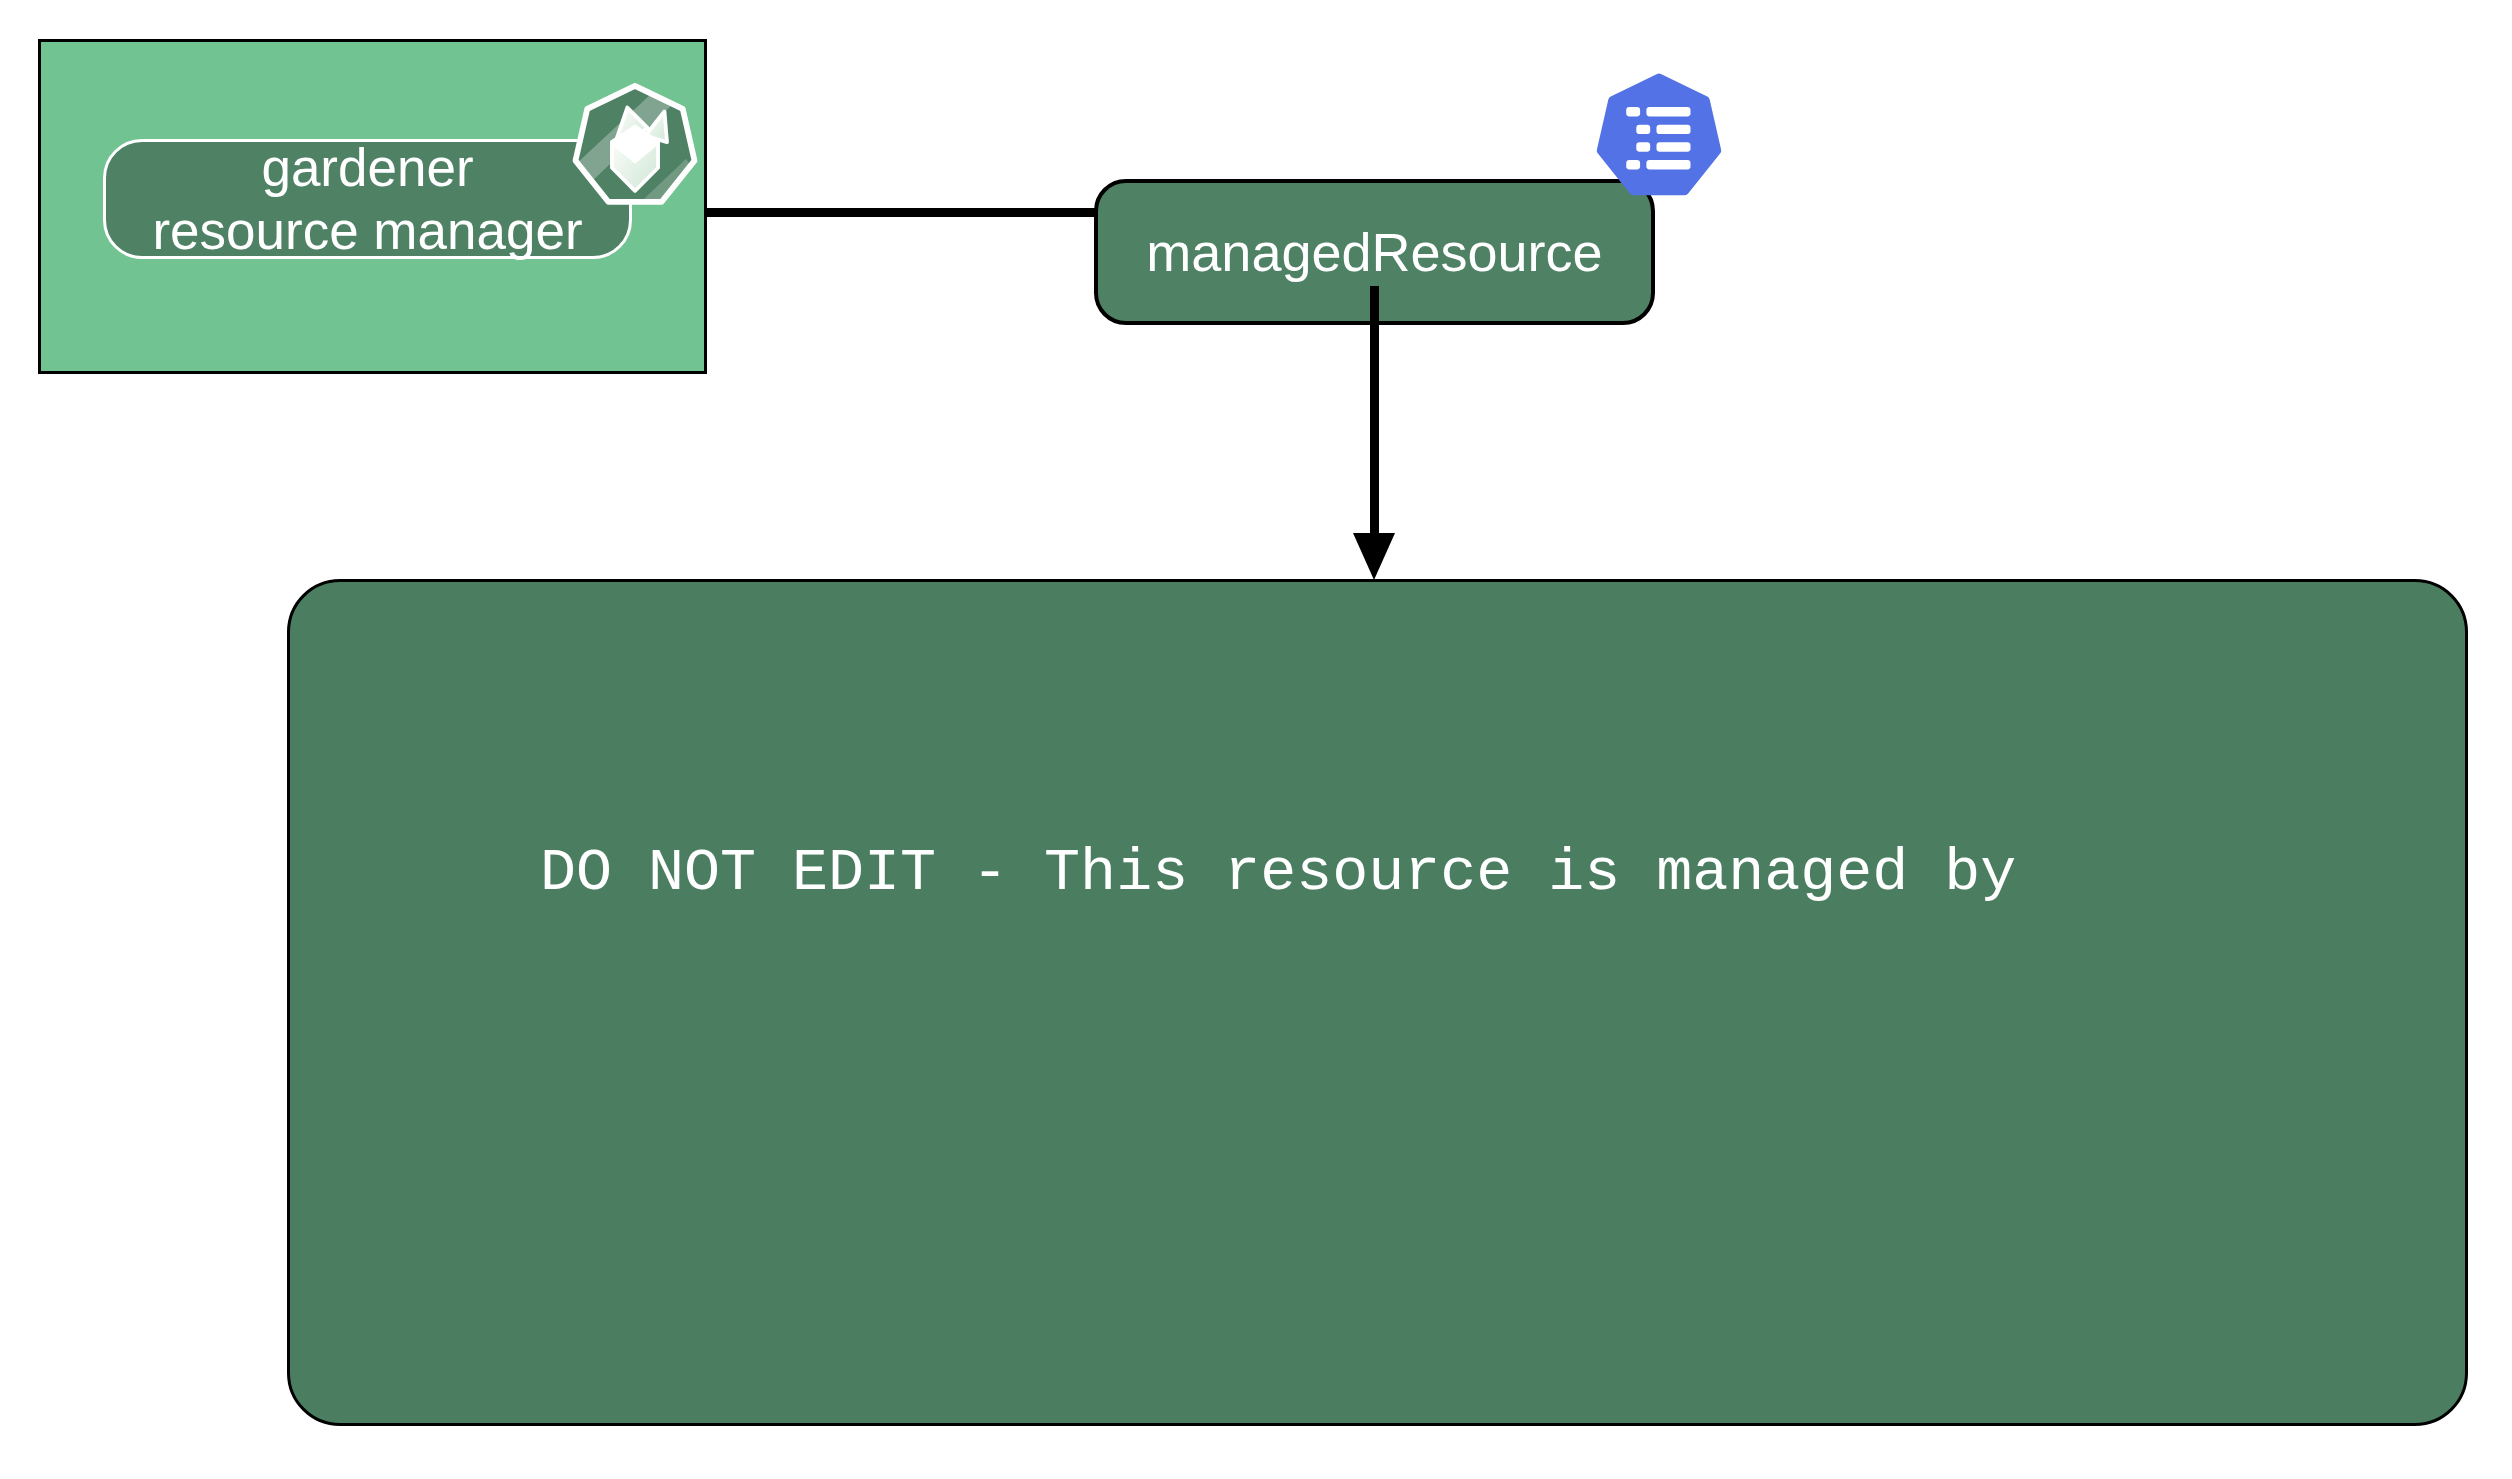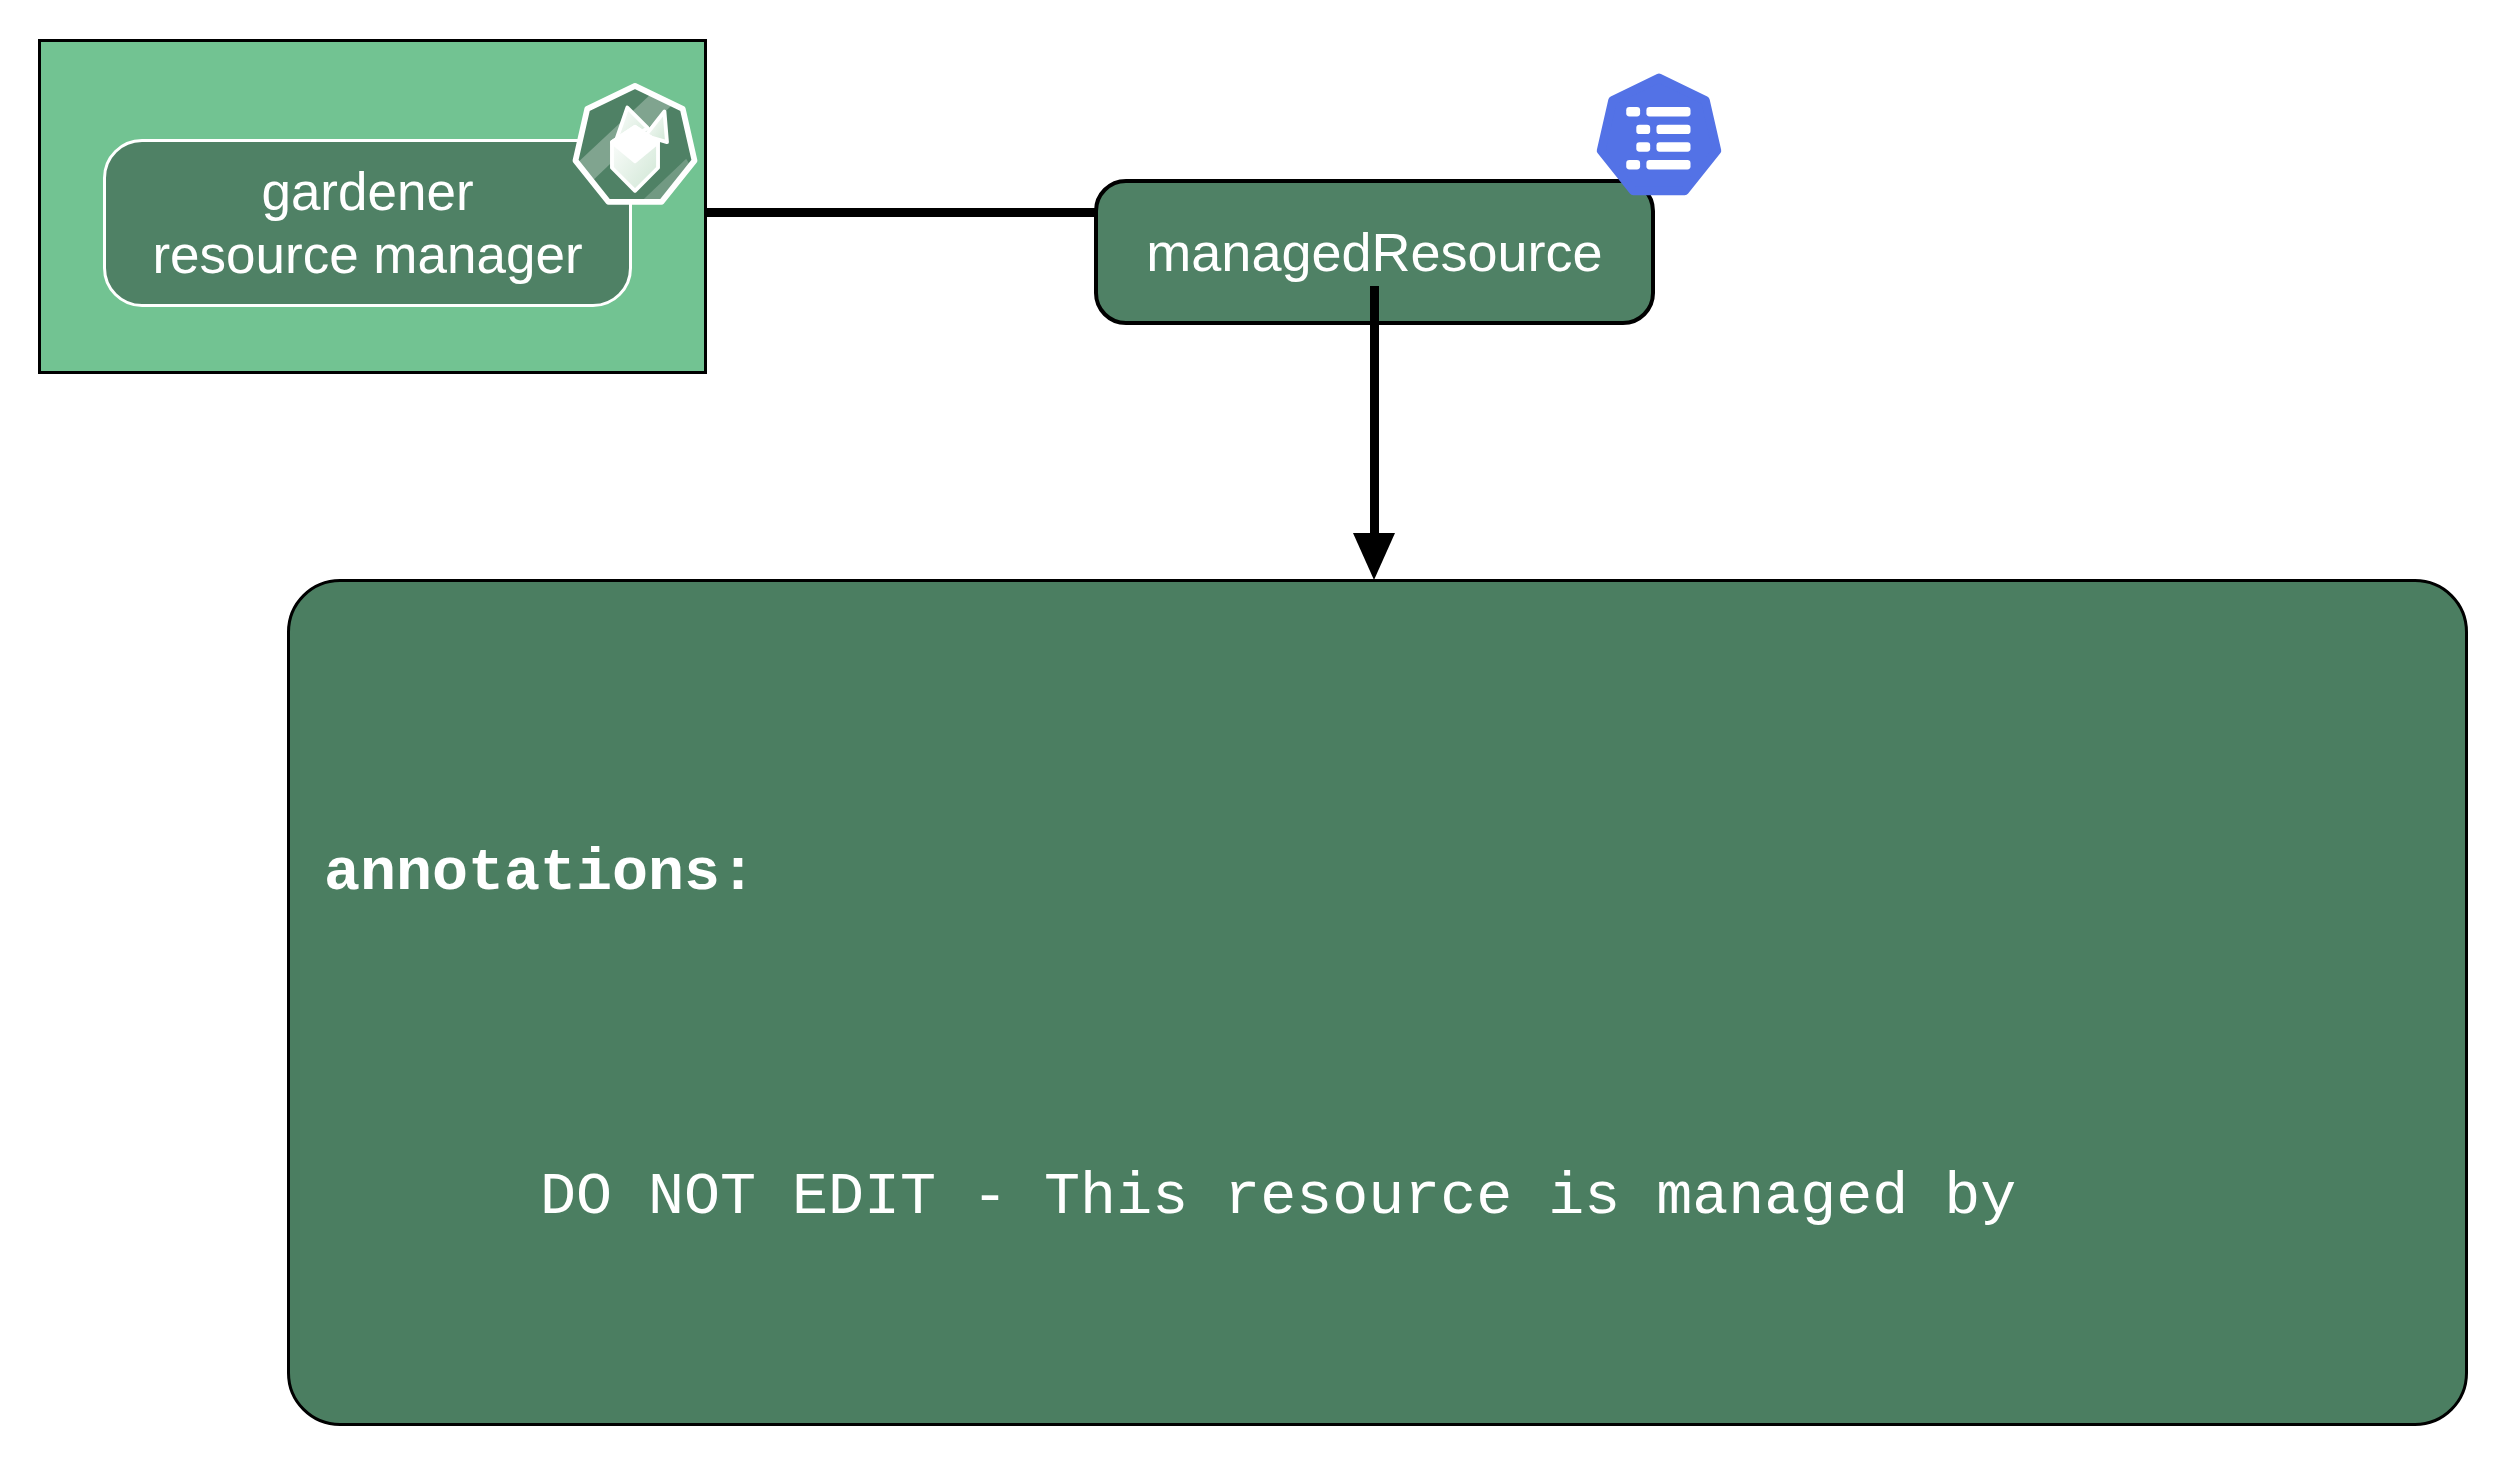--- a/index.html
+++ b/index.html
@@ -12,21 +12,21 @@
   }
   
   .outer-box{
     position:absolute;left:38px;top:39px;width:669px;height:335px;
     background:var(--light-green,#72C392);
     border:3.8px solid #000;
     box-sizing:border-box;
   }
   
   .grm-pill{
-    position:absolute;left:103px;top:139px;width:529px;height:168px;
+    position:absolute;left:103px;top:139px;width:529px;height:120px;
     background:var(--node-green,#4F8165);
     border:3.8px solid #fff;
     border-radius:39px;
     box-sizing:border-box;
     display:flex;flex-direction:column;align-items:center;justify-content:center;
     color:#fff;font-size:53px;line-height:63px;text-align:center;
   }
   .grm-icon{position:absolute;left:571px;top:82px;width:128px;height:128px;}
   .mr-icon{position:absolute;left:1596px;top:73px;width:126px;height:126px;}
   
@@ -118,21 +118,20 @@
       <rect x="24" y="69" width="11" height="7.5" rx="2.5"></rect>
       <rect x="40" y="69" width="35" height="7.5" rx="2.5"></rect>
     </g>
   </svg>
 
   <div class="v-connector"></div>
   <div class="arrowhead"></div>
 
   <div class="code-panel"></div>
   <div class="code-lines">
-    <div class="code-line"><span class="b">annotations:</span></div>
     <div class="code-line">      DO NOT EDIT - This resource is managed by</div>
     
     
     
   </div>
 
 </div>
 
 
 </body></html>

